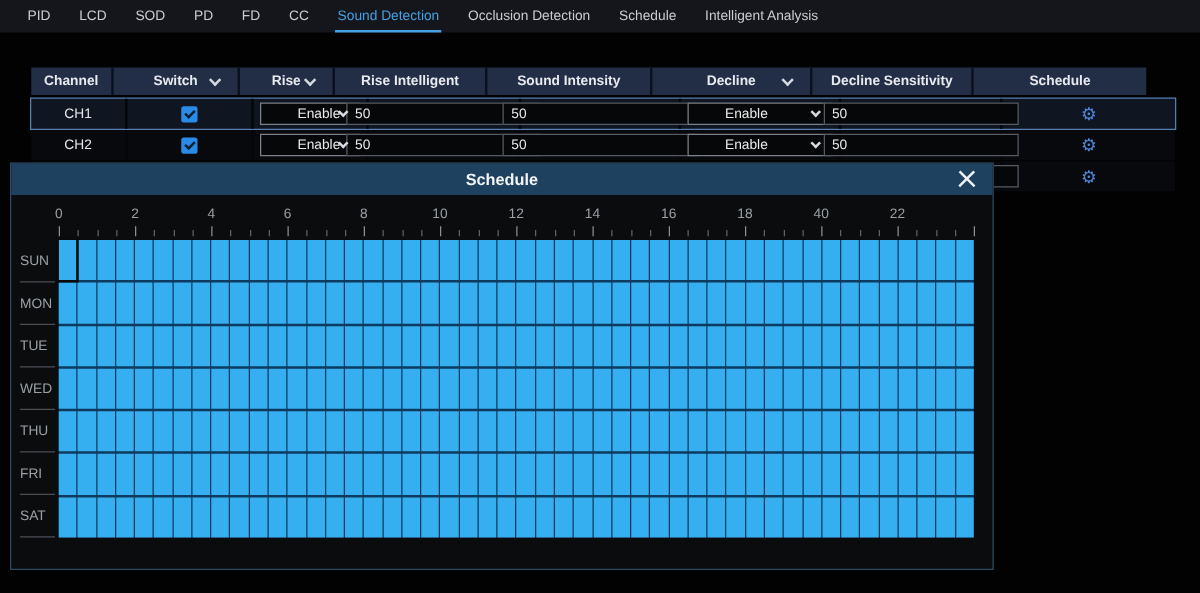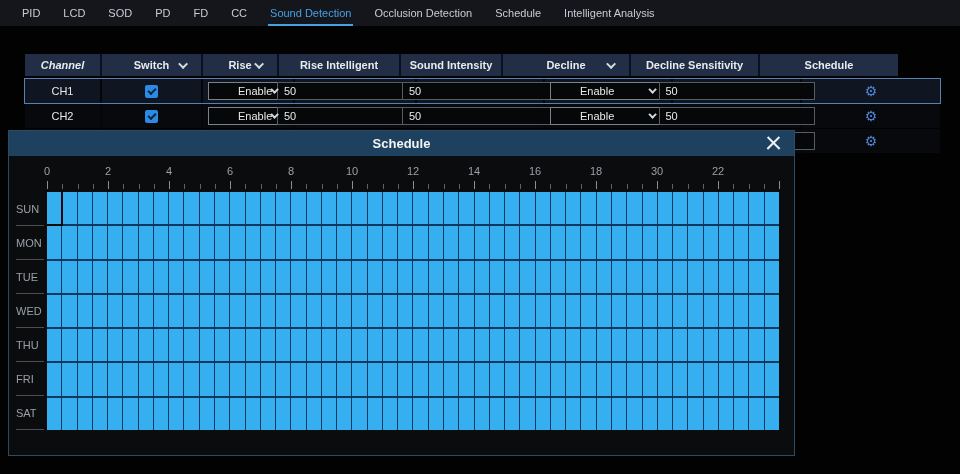--- a/index.html
+++ b/index.html
@@ -89,35 +89,35 @@
       <div class="nav-item">FD</div>
       <div class="nav-item">CC</div>
       <div class="nav-item active">Sound Detection</div>
       <div class="nav-item">Occlusion Detection</div>
       <div class="nav-item">Schedule</div>
       <div class="nav-item">Intelligent Analysis</div>
     </div>
 
   <div class="table">
     <div class="thead">
-        <div class="th" style="width: 77px; font-style: italic;">
+        <div class="th" style="width: 66px;">
           <span>Channel</span>
         </div>
         <div class="th" style="width: 101px;">
           <span>Switch</span>
           <i class="chev"></i>
         </div>
         <div class="th" style="width: 76px;">
           <span>Rise</span>
           <i class="chev"></i>
         </div>
         <div class="th" style="width: 122px;">
           <span>Rise Intelligent</span>
         </div>
-        <div class="th" style="width: 102px;">
+        <div class="th" style="width: 132px;">
           <span>Sound Intensity</span>
         </div>
         <div class="th" style="width: 128px;">
           <span>Decline</span>
           <i class="chev"></i>
         </div>
         <div class="th" style="width: 129px;">
           <span>Decline Sensitivity</span>
         </div>
         <div class="th" style="width: 138px;">
@@ -227,21 +227,21 @@
         <div class="hour-label" style="left: 38px;">0</div>
         <div class="hour-label" style="left: 99px;">2</div>
         <div class="hour-label" style="left: 160px;">4</div>
         <div class="hour-label" style="left: 221px;">6</div>
         <div class="hour-label" style="left: 282px;">8</div>
         <div class="hour-label" style="left: 343px;">10</div>
         <div class="hour-label" style="left: 404px;">12</div>
         <div class="hour-label" style="left: 465px;">14</div>
         <div class="hour-label" style="left: 526px;">16</div>
         <div class="hour-label" style="left: 587px;">18</div>
-        <div class="hour-label" style="left: 648px;">30</div>
+        <div class="hour-label" style="left: 648px;">40</div>
         <div class="hour-label" style="left: 709px;">22</div>
         <div class="htick major" style="left: 38px; top: 50px; height: 8px;"></div>
         <div class="htick" style="left: 53.25px; top: 53px; height: 5px;"></div>
         <div class="htick" style="left: 68.5px; top: 53px; height: 5px;"></div>
         <div class="htick" style="left: 83.75px; top: 53px; height: 5px;"></div>
         <div class="htick major" style="left: 99px; top: 50px; height: 8px;"></div>
         <div class="htick" style="left: 114.25px; top: 53px; height: 5px;"></div>
         <div class="htick" style="left: 129.5px; top: 53px; height: 5px;"></div>
         <div class="htick" style="left: 144.75px; top: 53px; height: 5px;"></div>
         <div class="htick major" style="left: 160px; top: 50px; height: 8px;"></div>

